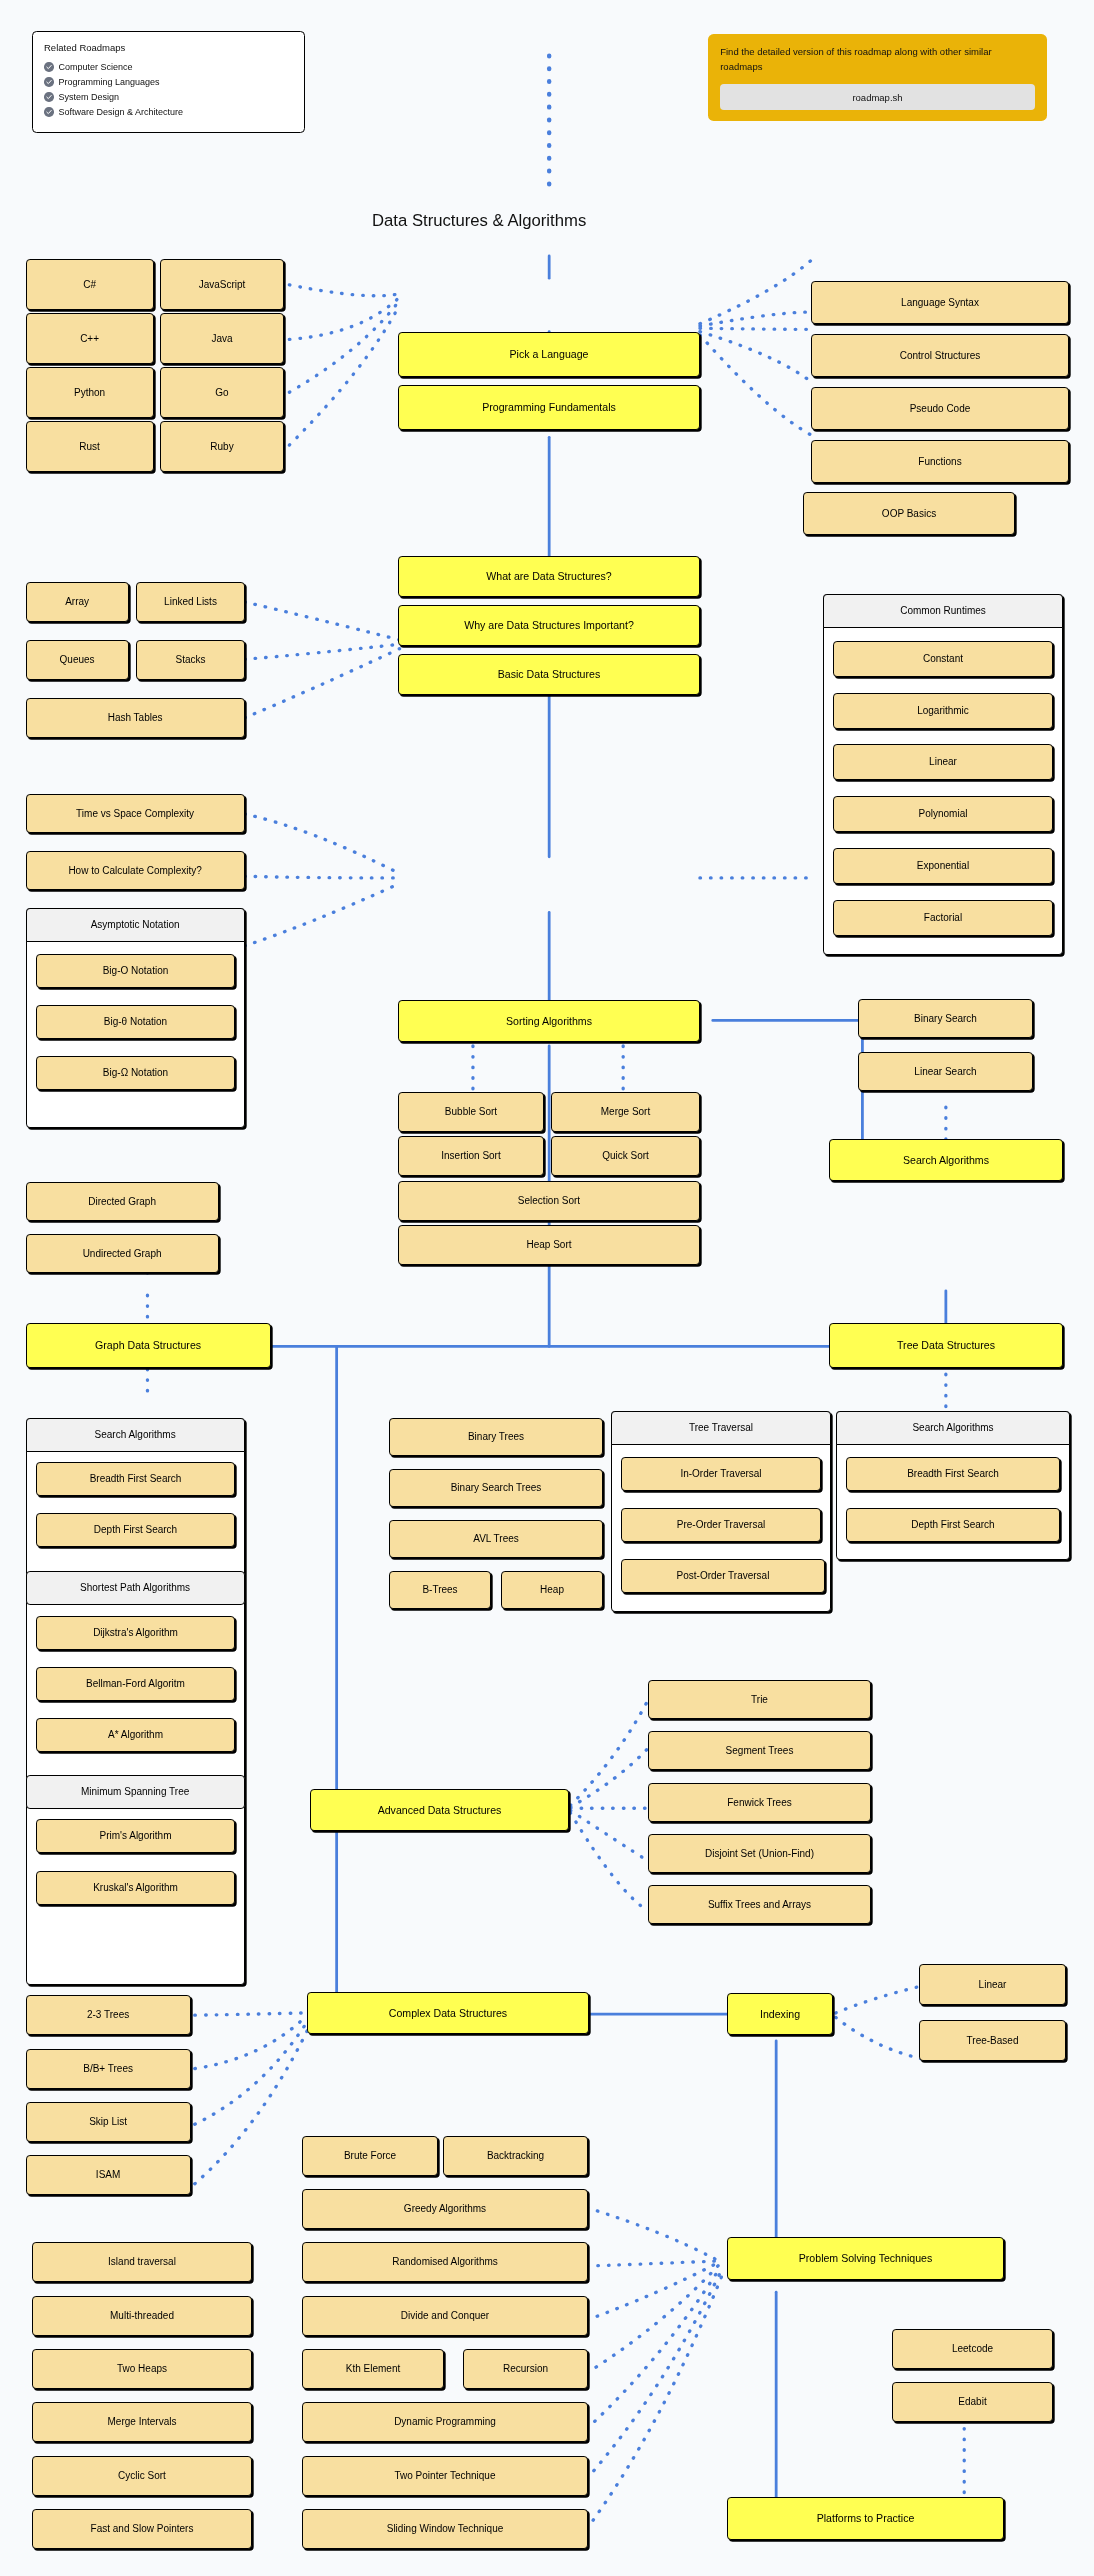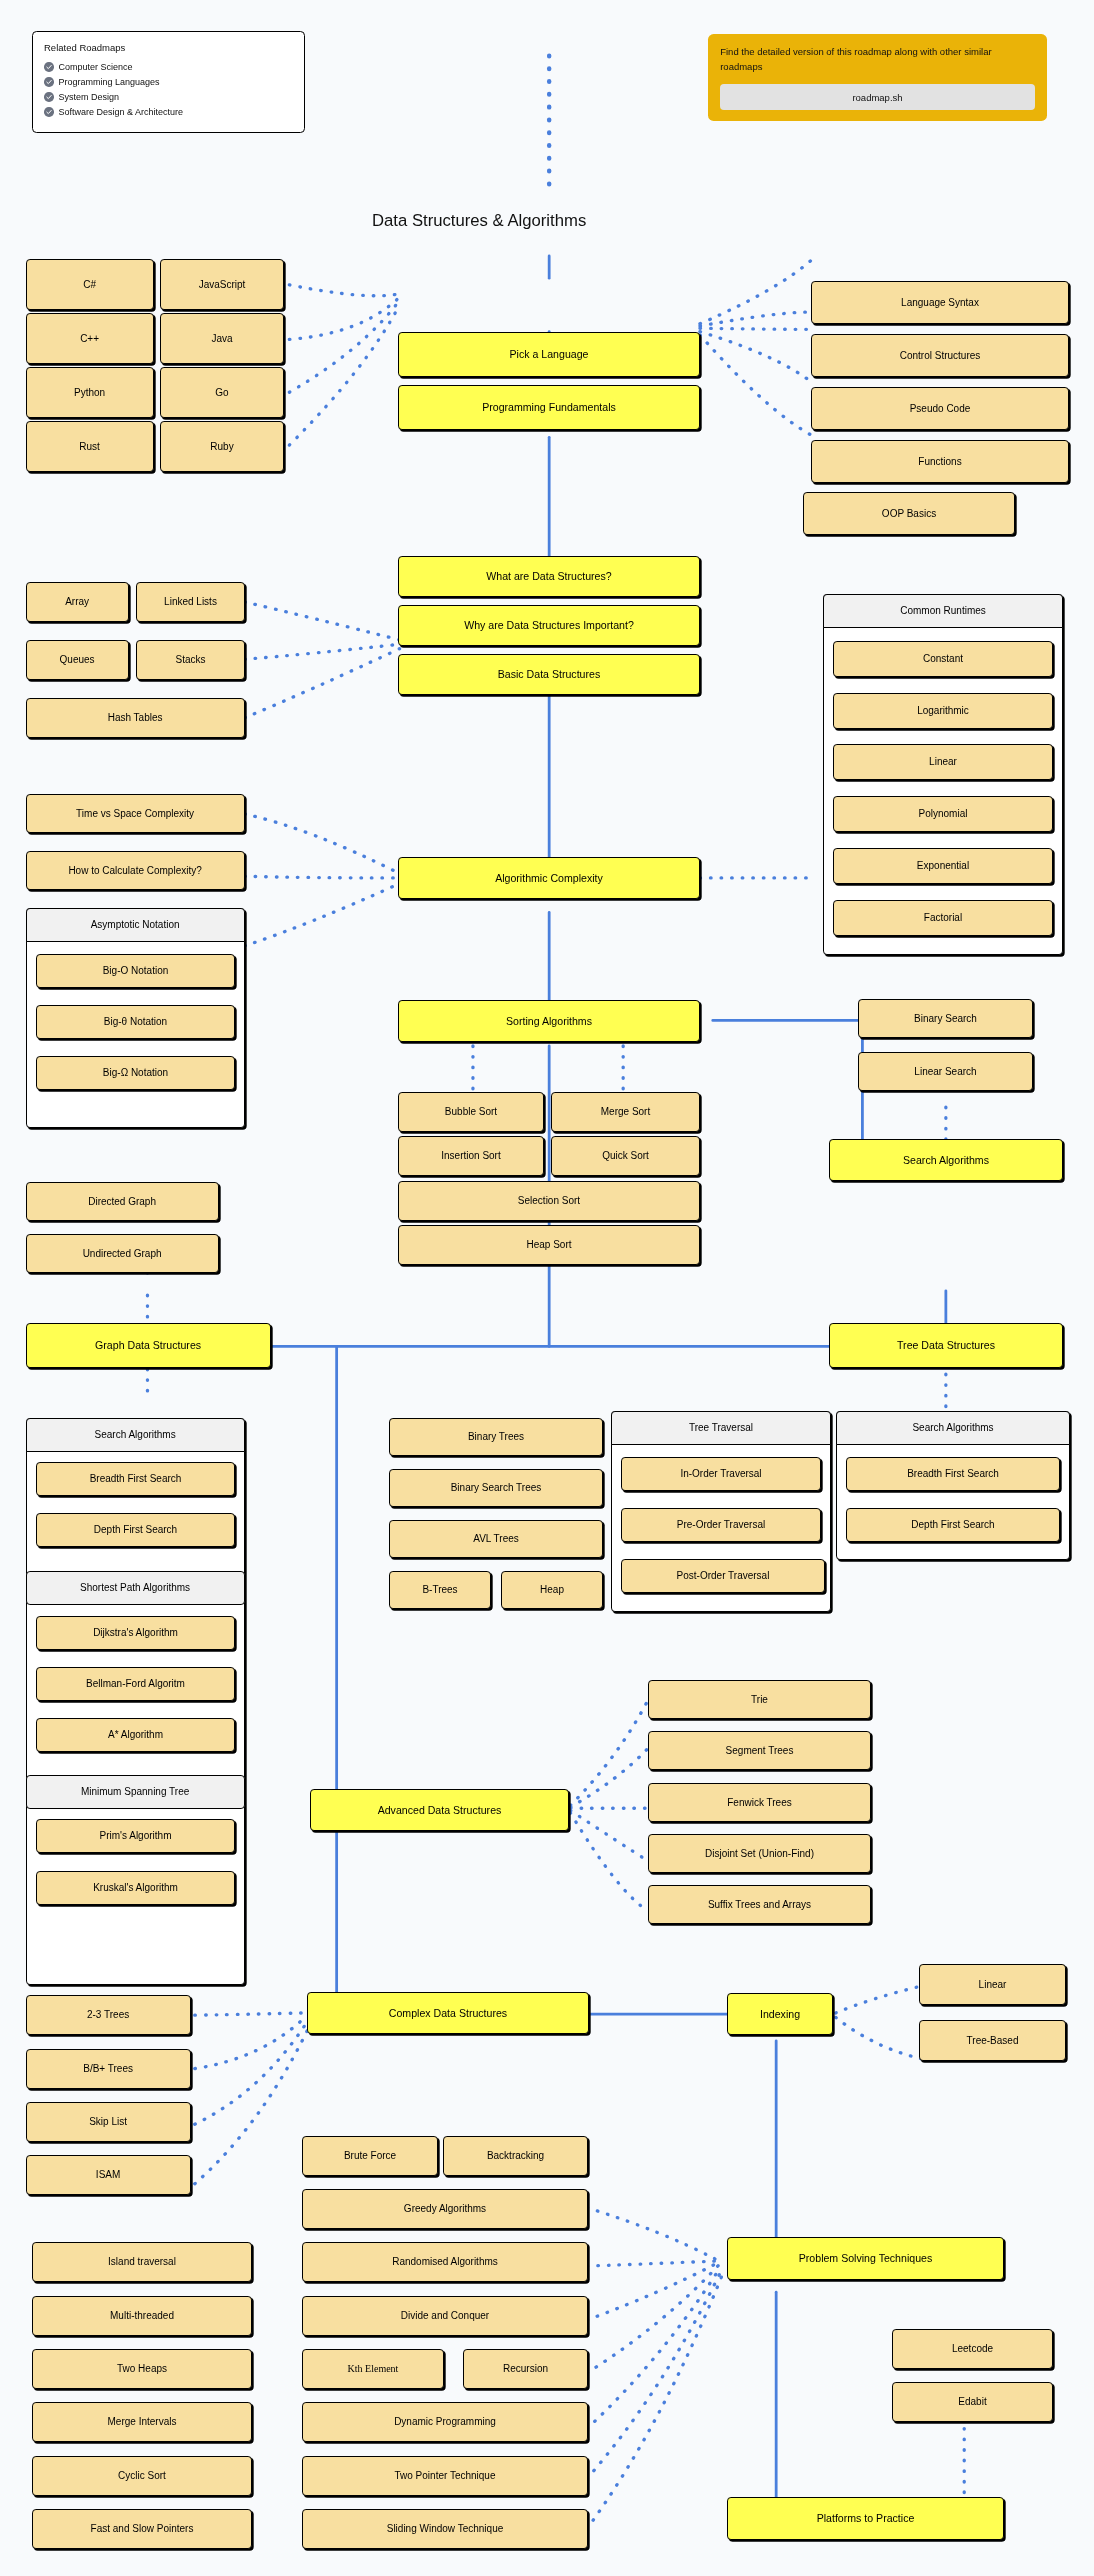--- a/index.html
+++ b/index.html
@@ -280,21 +280,20 @@
 
   <div class="container" style="left:823px;top:594px;width:240px;height:361px;"></div>
   <div class="node grpheader" style="left:823px;top:594px;width:240px;height:34px;border-radius:3.9px 3.9px 0 0;box-shadow:none;">Common Runtimes</div>
   <div class="node sub" style="left:833px;top:641px;width:220px;height:36px;">Constant</div>
   <div class="node sub" style="left:833px;top:693px;width:220px;height:36px;">Logarithmic</div>
   <div class="node sub" style="left:833px;top:744px;width:220px;height:36px;">Linear</div>
   <div class="node sub" style="left:833px;top:796px;width:220px;height:36px;">Polynomial</div>
   <div class="node sub" style="left:833px;top:848px;width:220px;height:36px;">Exponential</div>
   <div class="node sub" style="left:833px;top:900px;width:220px;height:36px;">Factorial</div>
 
-  <div class="node topic" style="left:398px;top:857px;width:302px;height:42px;">Algorithmic Complexity</div>
 
   <div class="node sub" style="left:25.6px;top:794px;width:219px;height:39px;">Time vs Space Complexity</div>
   <div class="node sub" style="left:25.6px;top:851px;width:219px;height:39px;">How to Calculate Complexity?</div>
 
   <div class="container" style="left:25.6px;top:908px;width:219px;height:220px;"></div>
   <div class="node grpheader" style="left:25.6px;top:908px;width:219px;height:34px;border-radius:3.9px 3.9px 0 0;box-shadow:none;">Asymptotic Notation</div>
   <div class="node sub" style="left:36px;top:954px;width:199px;height:34px;">Big-O Notation</div>
   <div class="node sub" style="left:36px;top:1005px;width:199px;height:34px;">Big-θ Notation</div>
   <div class="node sub" style="left:36px;top:1056px;width:199px;height:34px;">Big-Ω Notation</div>
 
@@ -373,21 +372,21 @@
   <div class="node sub" style="left:32px;top:2349px;width:220px;height:40px;">Two Heaps</div>
   <div class="node sub" style="left:32px;top:2402px;width:220px;height:40px;">Merge Intervals</div>
   <div class="node sub" style="left:32px;top:2456px;width:220px;height:40px;">Cyclic Sort</div>
   <div class="node sub" style="left:32px;top:2509px;width:220px;height:40px;">Fast and Slow Pointers</div>
 
   <div class="node sub" style="left:302px;top:2136px;width:136px;height:40px;">Brute Force</div>
   <div class="node sub" style="left:443px;top:2136px;width:145px;height:40px;">Backtracking</div>
   <div class="node sub" style="left:302px;top:2189px;width:286px;height:40px;">Greedy Algorithms</div>
   <div class="node sub" style="left:302px;top:2242px;width:286px;height:40px;">Randomised Algorithms</div>
   <div class="node sub" style="left:302px;top:2296px;width:286px;height:40px;">Divide and Conquer</div>
-  <div class="node sub" style="left:302px;top:2349px;width:142px;height:40px;font-family:Liberation Serif, serif;">Kth Element</div>
+  <div class="node sub" style="left:302px;top:2349px;width:142px;height:40px;">Kth Element</div>
   <div class="node sub" style="left:463px;top:2349px;width:125px;height:40px;">Recursion</div>
   <div class="node sub" style="left:302px;top:2402px;width:286px;height:40px;">Dynamic Programming</div>
   <div class="node sub" style="left:302px;top:2456px;width:286px;height:40px;">Two Pointer Technique</div>
   <div class="node sub" style="left:302px;top:2509px;width:286px;height:40px;">Sliding Window Technique</div>
 
   <div class="node sub" style="left:892px;top:2329px;width:161px;height:40px;">Leetcode</div>
   <div class="node sub" style="left:892px;top:2382px;width:161px;height:40px;">Edabit</div>
   <div class="node topic" style="left:727px;top:2497px;width:277px;height:43px;">Platforms to Practice</div>
 
 </div>

